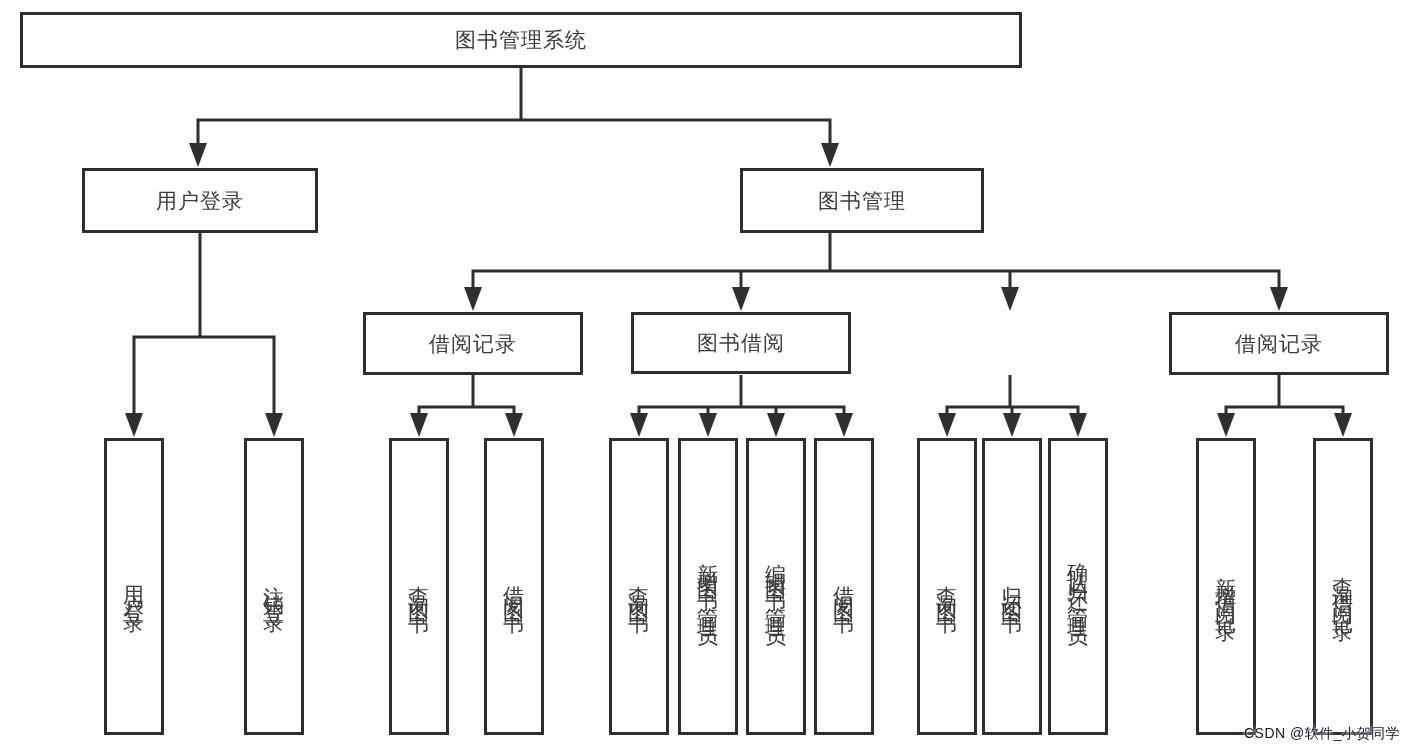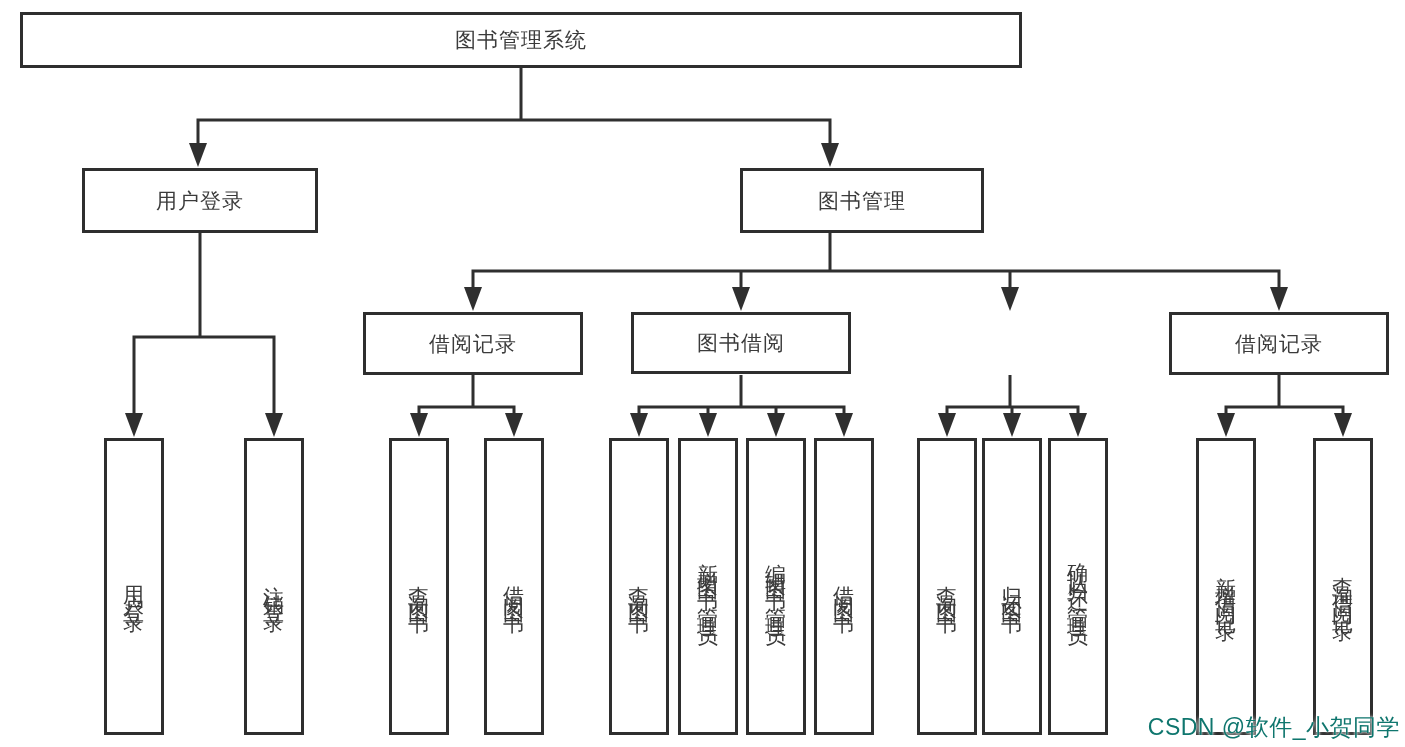--- a/index.html
+++ b/index.html
@@ -11,21 +11,21 @@
   .node{
     position:absolute;box-sizing:border-box;background:#ffffff;
     border:3px solid #2e2e2e;display:flex;align-items:center;justify-content:center;
     color:#3b3b3b;font-size:21px;letter-spacing:1px;text-align:center;
   }
   .node .vtext{
     writing-mode:vertical-rl;letter-spacing:9px;line-height:1;
     display:block;max-height:284px;
   }
   .watermark{
-    position:absolute;right:5px;bottom:4px;font-size:23px;color:#0f766e;
+    position:absolute;right:5px;bottom:4px;font-size:14px;color:#0f172a;
     letter-spacing:0.5px;text-shadow:0 0 4px #ffffff, 0 0 2px #ffffff;
     white-space:nowrap;
   }
 </style>
 </head>
 <body>
 
 <div class="stage">
 
   <svg class="wires" width="1405" height="747" viewBox="0 0 1405 747" xmlns="http://www.w3.org/2000/svg">

